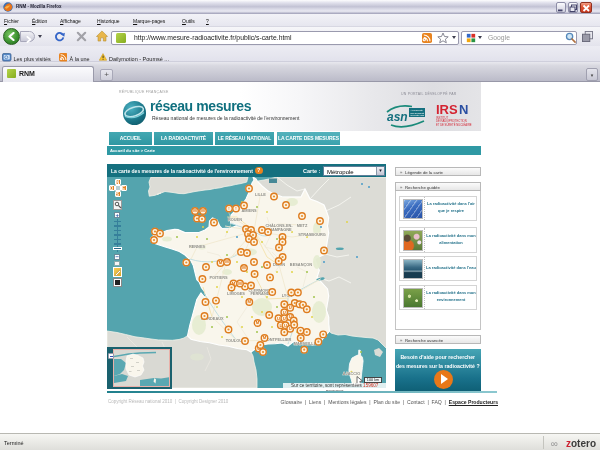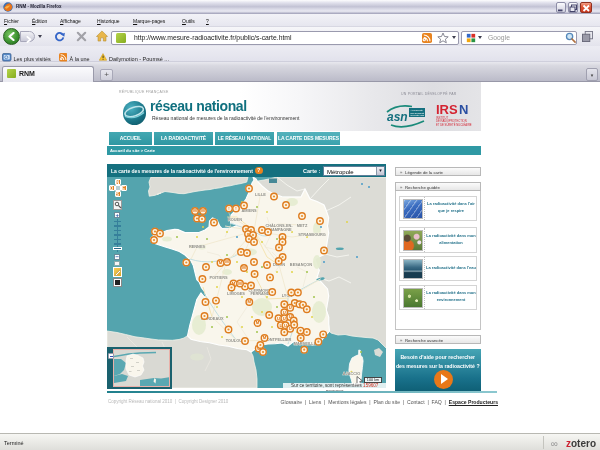--- a/index.html
+++ b/index.html
@@ -193,21 +193,21 @@
 
 <div class="abs" id="content">
   <span class="abs" id="repfr">RÉPUBLIQUE FRANÇAISE</span>
   <div class="abs" id="hdrgrad"></div>
   <div class="abs" id="globe">
     <svg width="23" height="23" viewBox="0 0 24 24" style="position:absolute">
       <ellipse cx="12" cy="11" rx="10" ry="4.5" fill="none" stroke="#bfe4ea" stroke-width="1.6" transform="rotate(-18 12 12)"></ellipse>
       <path d="M2,16 Q12,20 22,12" stroke="#7fd0da" stroke-width="1.4" fill="none"></path>
     </svg>
   </div>
-  <span class="abs" id="sitename">réseau national</span>
+  <span class="abs" id="sitename">réseau mesures</span>
   <span class="abs" id="sitesub">Réseau national de mesures de la radioactivité de l'environnement</span>
   <span class="abs" id="portail">UN PORTAIL DÉVELOPPÉ PAR</span>
   <svg class="abs" style="left:384px;top:21px" width="48" height="26" viewBox="0 0 48 26">
     <path d="M3,9 Q13,1 28,3.5" stroke="#1a8a7a" stroke-width="1.7" fill="none"></path>
     <path d="M7,22 Q20,27 40,18" stroke="#1a8a7a" stroke-width="1.7" fill="none"></path>
     <text x="3" y="18" font-family="Liberation Sans" font-size="12" font-weight="bold" fill="#15707f" font-style="italic">asn</text>
     <rect x="25" y="5" width="16" height="9" fill="#15707f"></rect>
     <text x="26.5" y="8" font-size="2.4" fill="#fff">AUTORITÉ</text>
     <text x="26.5" y="10.8" font-size="2.4" fill="#fff">DE SÛRETÉ</text>
     <text x="26.5" y="13.4" font-size="2.4" fill="#fff">NUCLÉAIRE</text>

